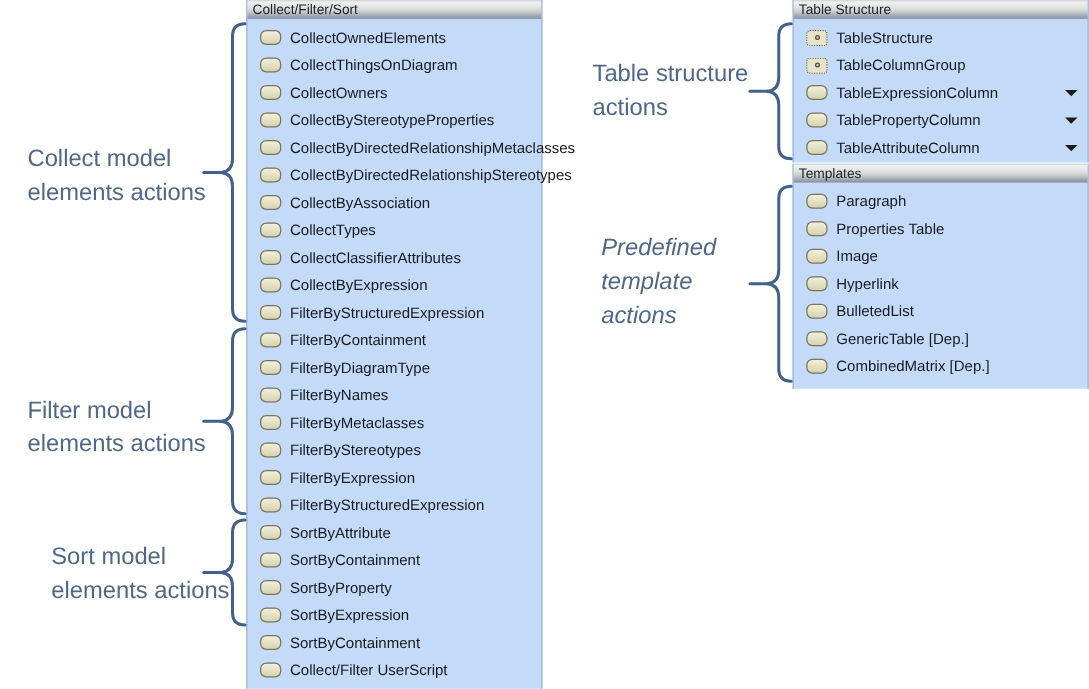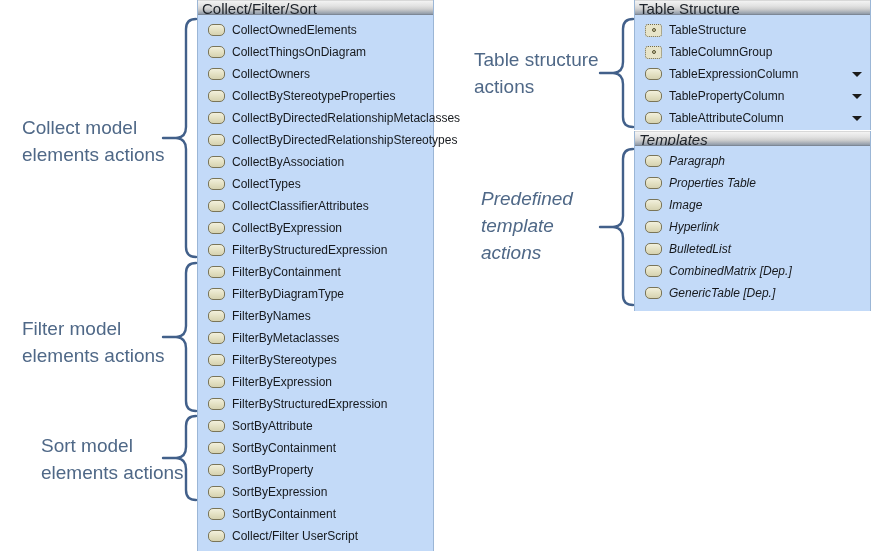--- a/index.html
+++ b/index.html
@@ -22,21 +22,21 @@
     border-left: 1px solid #9bb6d6;
     border-right: 1px solid #9bb6d6;
     box-sizing: border-box;
   }
   .panel-header {
     height: 15px;
     line-height: 15px;
     background: linear-gradient(to bottom, #f3f3f3 0%, #e2e2e2 38%, #cfcfcf 62%, #8f9aa8 100%);
     border-top: 1px solid #d8d8d8;
     border-bottom: 1px solid #7d8795;
-    font-size: 15px;
+    font-size: 11px;
     color: #20252c;
     padding-left: 4px;
     box-sizing: border-box;
     white-space: nowrap;
     overflow: hidden;
     font-family: "Liberation Sans", sans-serif;
   }
   .panel-body {
     padding-top: 4px;
   }
@@ -250,21 +250,21 @@
         <span class="item-arrow"></span>
       </div>
       <div class="palette-item">
         <span class="icon-capsule"></span>
         <span class="label">TableAttributeColumn</span>
         <span class="item-arrow"></span>
       </div>
     </div>
 </div>
 
-<div class="panel" id="panel-templates" style="left:634px; top:131px; width:237px; height:180px;font-style:italic;">
+<div class="panel" id="panel-templates" style="left:634px; top:131px; width:237px; height:180px;">
   <div class="panel-header">Templates</div>
   <div class="panel-body">
       <div class="palette-item">
         <span class="icon-capsule"></span>
         <span class="label">Paragraph</span>
       </div>
       <div class="palette-item">
         <span class="icon-capsule"></span>
         <span class="label">Properties Table</span>
       </div>
@@ -275,25 +275,25 @@
       <div class="palette-item">
         <span class="icon-capsule"></span>
         <span class="label">Hyperlink</span>
       </div>
       <div class="palette-item">
         <span class="icon-capsule"></span>
         <span class="label">BulletedList</span>
       </div>
       <div class="palette-item">
         <span class="icon-capsule"></span>
+        <span class="label">GenericTable [Dep.]</span>
+      </div>
+      <div class="palette-item">
+        <span class="icon-capsule"></span>
         <span class="label">CombinedMatrix [Dep.]</span>
-      </div>
-      <div class="palette-item">
-        <span class="icon-capsule"></span>
-        <span class="label">GenericTable [Dep.]</span>
       </div>
     </div>
 </div>
 
 <div class="annotation" style="left:22px; top:114px; width:165px;">Collect model
 elements actions</div>
 
 <div class="annotation" style="left:22px; top:315px; width:165px;">Filter model
 elements actions</div>
 

